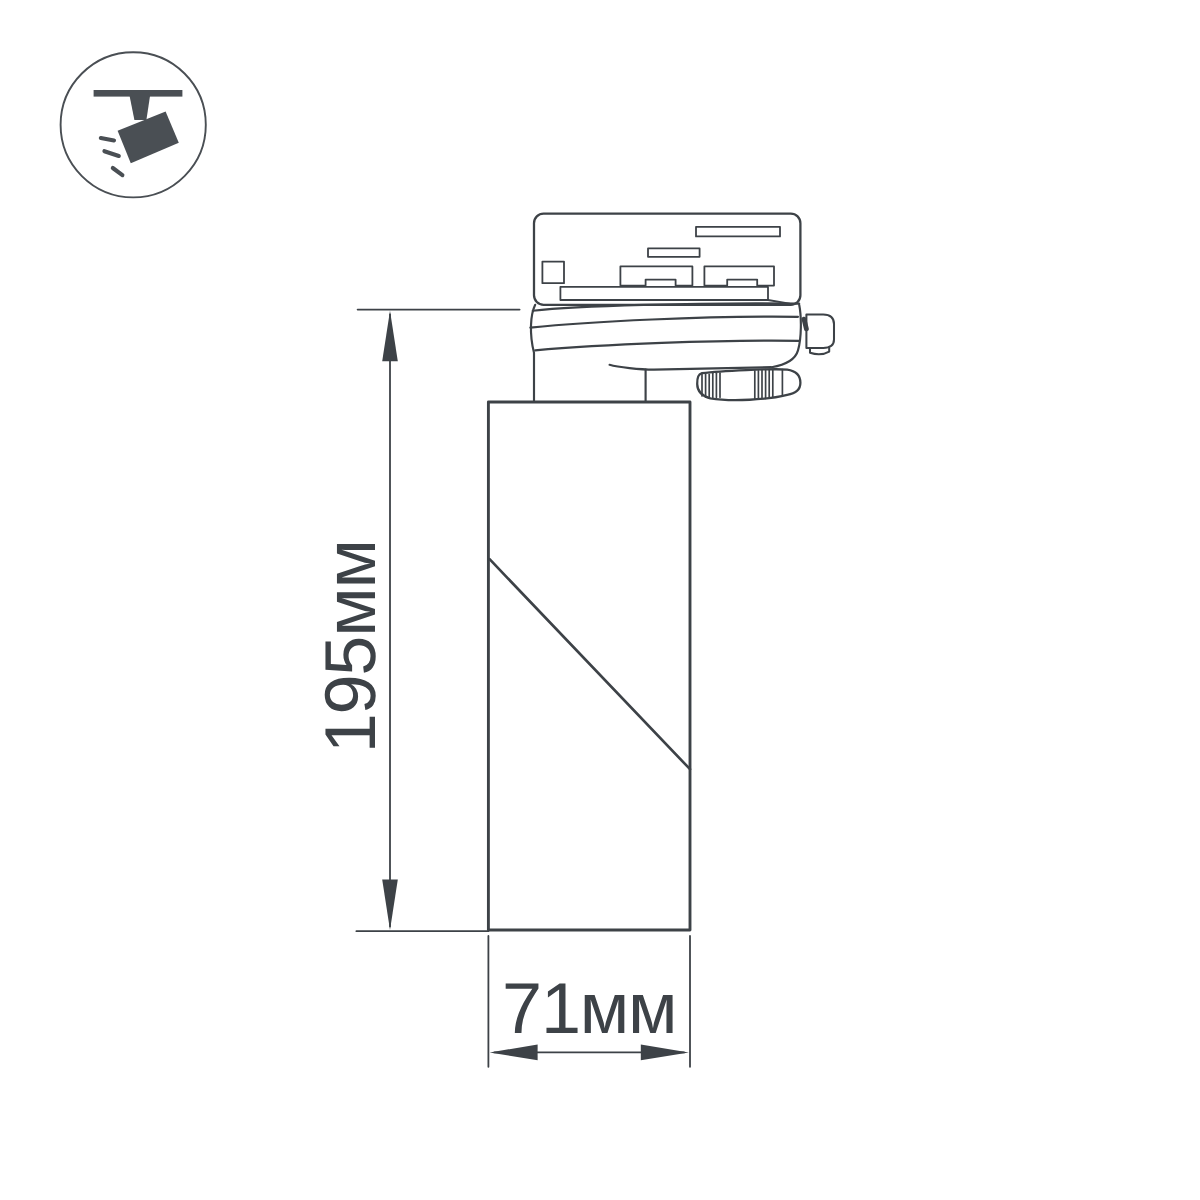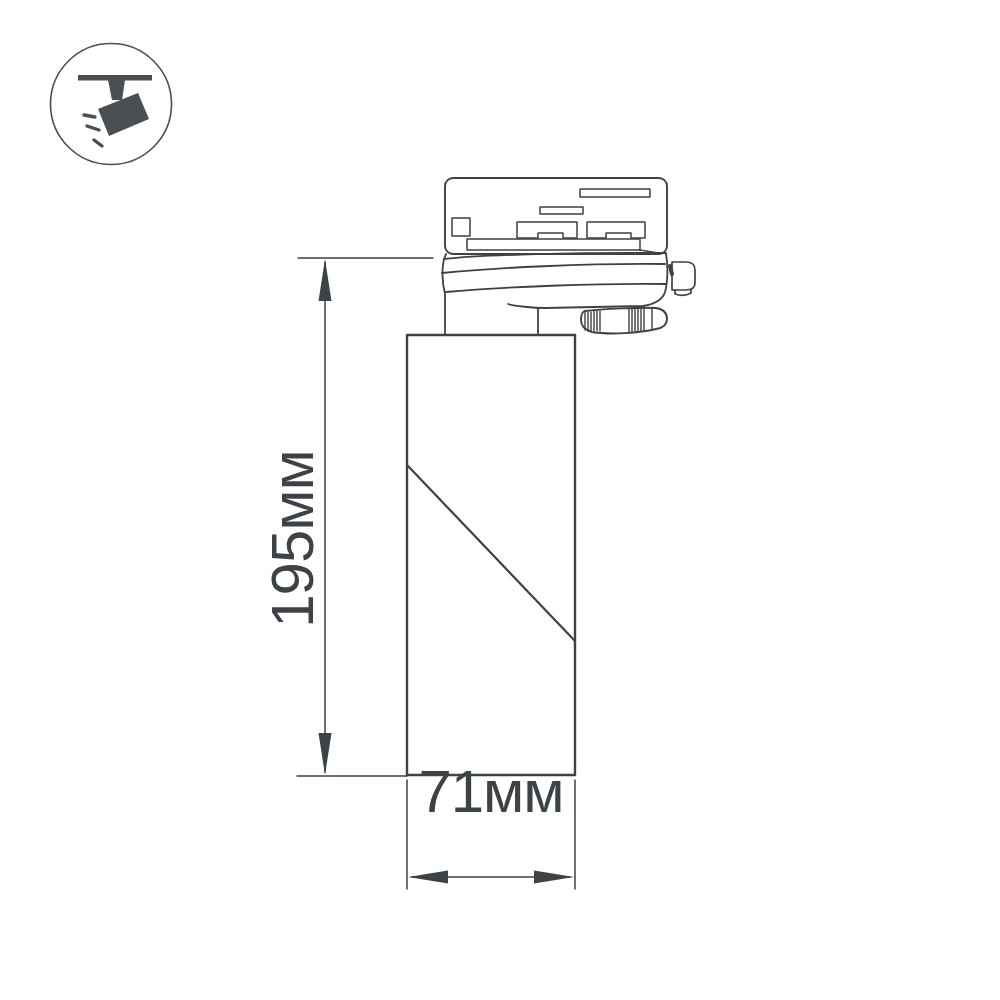--- a/index.html
+++ b/index.html
@@ -11,21 +11,21 @@
   .icon-badge{position:absolute;left:48px;top:42px;width:126px;height:126px;}
   .dim-label{
     position:absolute;color:#3d4247;font-size:60px;font-weight:400;
     letter-spacing:-1px;white-space:nowrap;user-select:none;
   }
   .dim-label.height{
     left:292px;top:539px;
     transform:translate(-50%,-50%) rotate(-90deg);
   }
   .dim-label.width{
-    left:491px;top:791px;
+    left:491px;top:840px;
     transform:translate(-50%,-50%);
   }
   .stroke{fill:none;stroke:#3d4247;stroke-linecap:round;stroke-linejoin:round;}
   .fillwhite{fill:#ffffff;}
 </style>
 </head>
 <body>
 
 <div class="canvas">
 

